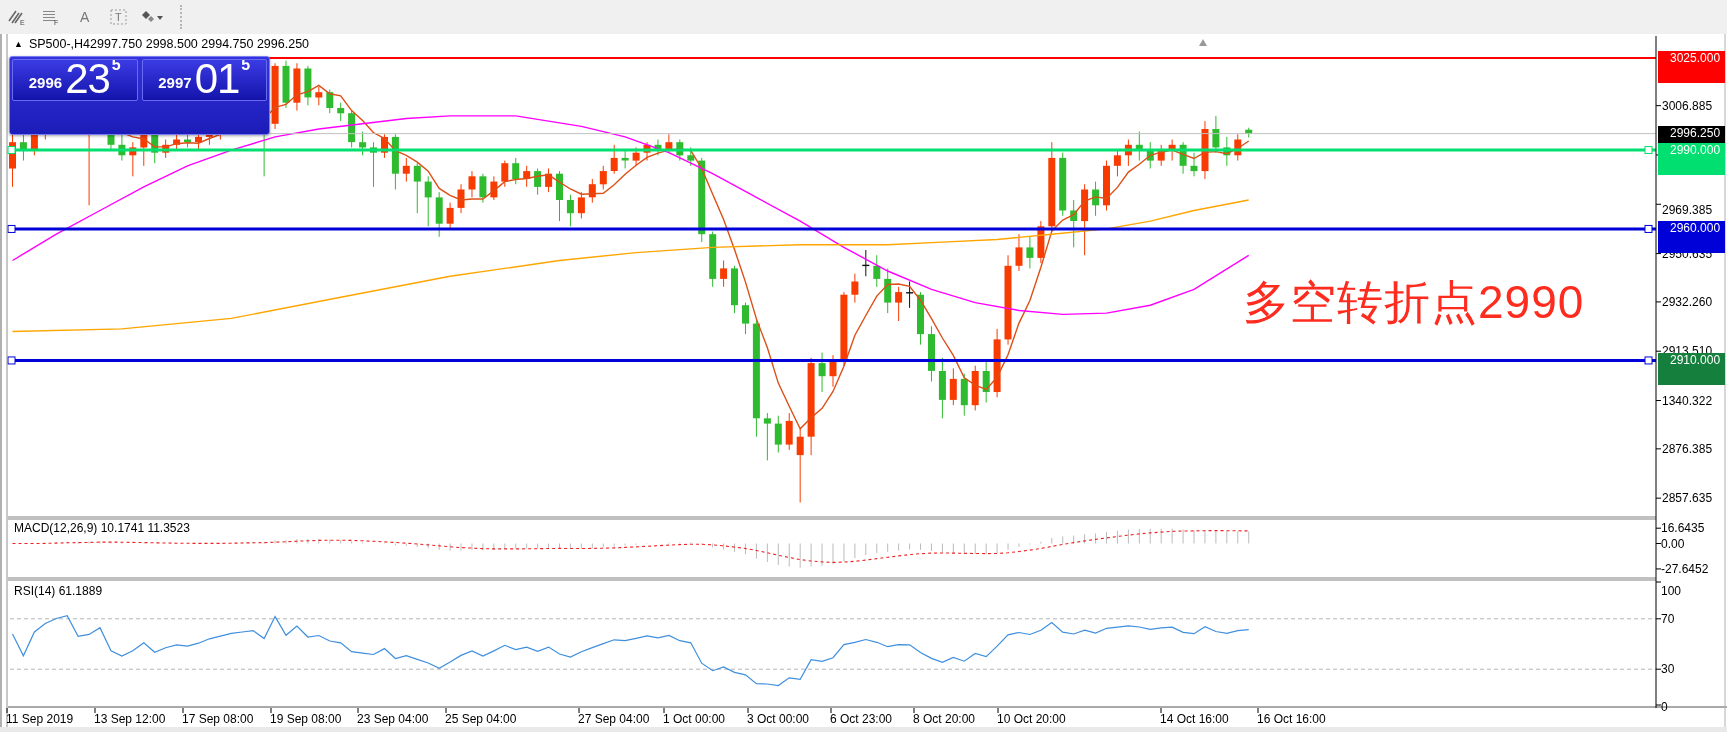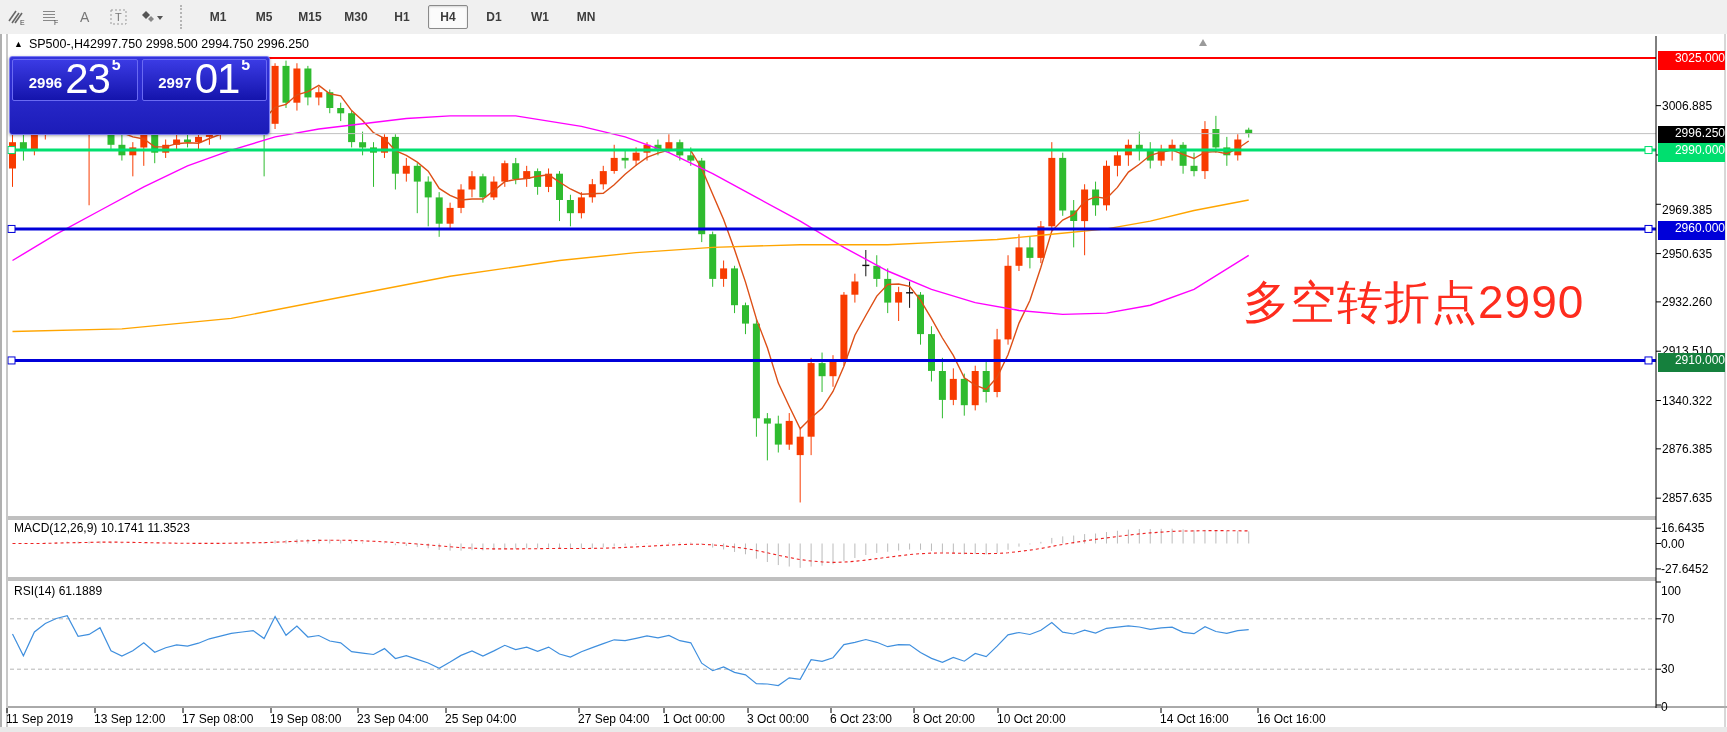--- a/index.html
+++ b/index.html
@@ -40,22 +40,22 @@
   .big-btn .small{font-size:15px;font-weight:bold;margin:0 3px 5px 0;}
   .big-btn .big{font-size:42px;font-weight:400;line-height:0.82;letter-spacing:-1px;}
   .big-btn .sup{font-size:16px;font-weight:bold;margin:0 0 22px 2px;}
   
   #annotation{position:absolute;left:1243px;top:272px;z-index:4;font-size:46px;color:#fe2c1e;
     letter-spacing:1px;white-space:nowrap;}
   
   .panel-label{position:absolute;z-index:5;font-size:12px;color:#000;}
   
   .axlabel{position:absolute;left:1662px;z-index:3;font-size:12px;color:#000;white-space:nowrap;}
-  .badge{position:absolute;left:1658px;z-index:4;width:67px;height:19px;line-height:15px;
-    font-size:12px;color:#fff;padding-left:3px;box-sizing:border-box;text-align:right;}
+  .badge{position:absolute;left:1658px;z-index:4;width:67px;height:32px;line-height:15px;
+    font-size:12px;color:#fff;padding-left:12px;box-sizing:border-box;}
   .sublabel{position:absolute;left:1661px;z-index:3;font-size:12px;color:#000;white-space:nowrap;}
   .tlabel{position:absolute;top:712px;z-index:3;font-size:12px;color:#000;white-space:nowrap;}
   #bottom-strip{position:absolute;left:0;top:727px;width:1727px;height:5px;background:#e9e9e9;z-index:2;}
 </style>
 </head>
 <body>
 
 <div id="app">
 
   <div id="toolbar">
@@ -92,31 +92,20 @@
       </svg>
     </div>
     <div class="icon-btn">
       <svg width="26" height="18" viewBox="0 0 26 18">
         <path d="M6 3 L10 7 L6 11 L2 7 Z" fill="#555"></path>
         <path d="M11 8 L14 11 L11 14 L8 11 Z" fill="#888"></path>
         <path d="M17 8 L23 8 L20 12 Z" fill="#555"></path>
       </svg>
     </div>
     <div class="grip"></div>
-    <div id="tf-group" style="display: flex;">
-        <span class="tfbtn ">M1</span>
-        <span class="tfbtn ">M5</span>
-        <span class="tfbtn ">M15</span>
-        <span class="tfbtn ">M30</span>
-        <span class="tfbtn ">H1</span>
-        <span class="tfbtn active">H4</span>
-        <span class="tfbtn ">D1</span>
-        <span class="tfbtn ">W1</span>
-        <span class="tfbtn ">MN</span>
-      </div>
   </div>
 
   <div id="chart-window"></div>
 
   <svg id="plot" width="1727" height="732">
       <defs>
         <clipPath id="mc">
           <rect x="8" y="36" width="1648" height="481"></rect>
         </clipPath>
       </defs>

